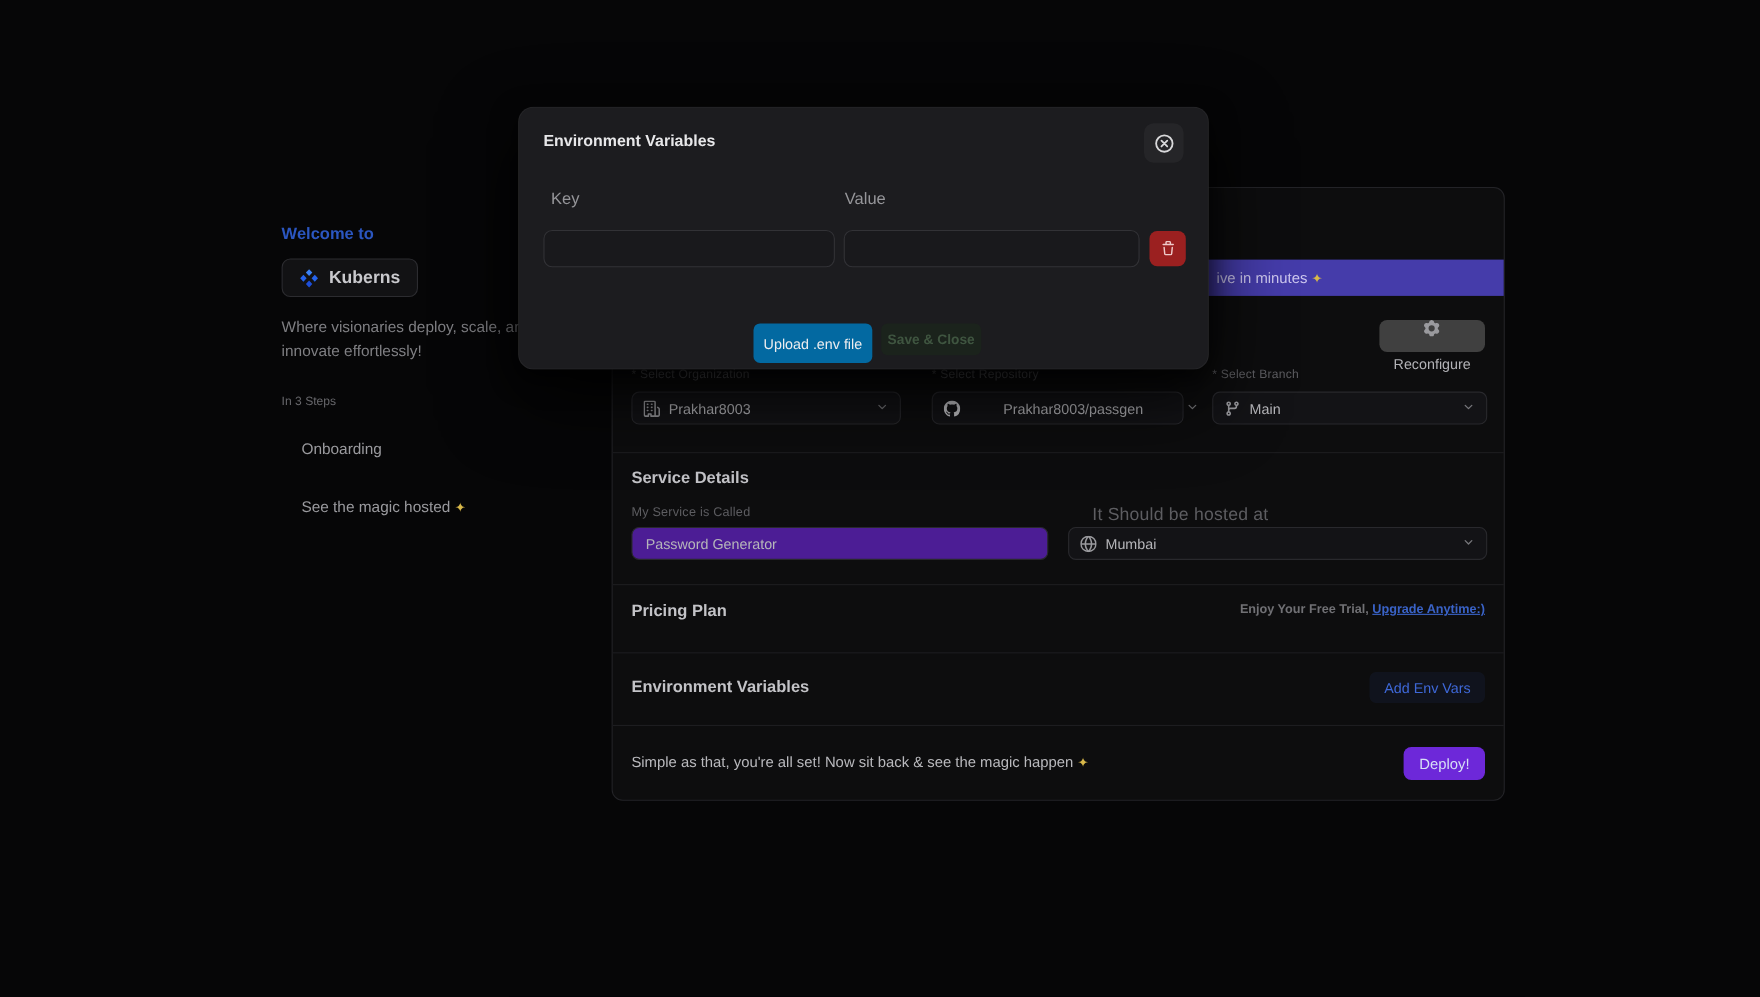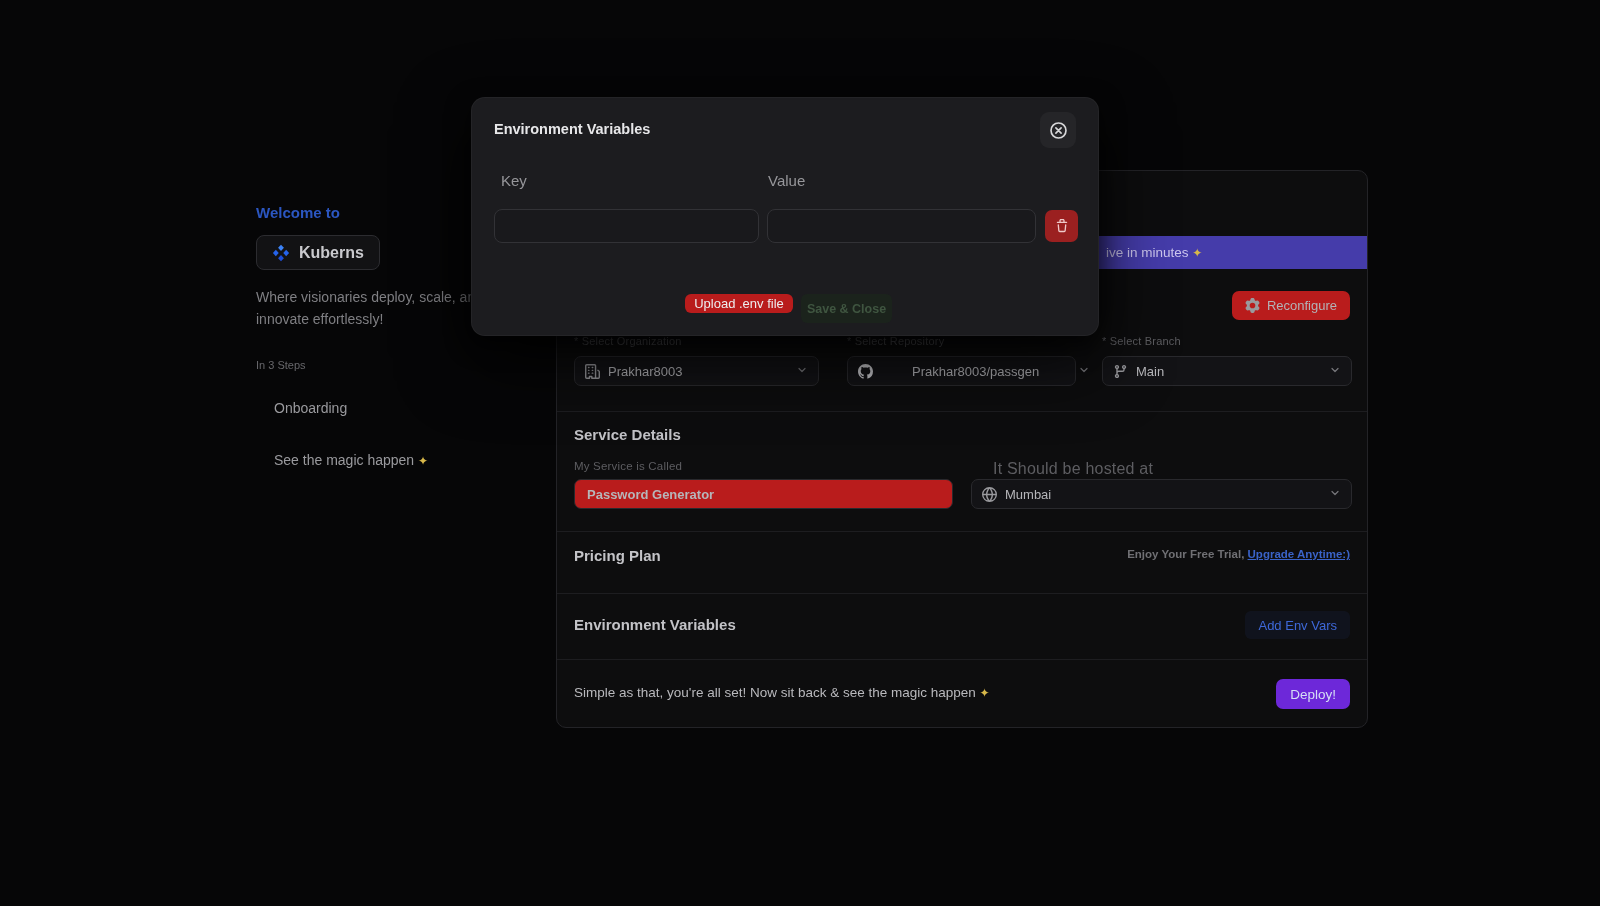--- a/index.html
+++ b/index.html
@@ -29,38 +29,39 @@
     position:absolute; left:556px; top:170px; width:812px; height:558px;
     background:#0d0d0e; border:1px solid #232327; border-radius:10px;
   }
   .banner { position:absolute; left:0; right:0; top:65px; height:33px; background:#453caa; }
   .banner-text {
     position:absolute; left:549px; top:0; line-height:33px;
     font-size:13.5px; color:#cdc7ef;
   }
   .reconfigure {
     position:absolute; top:120px; right:17px; height:29px; padding:0 13px;
-    display:flex; align-items:center; gap:7px; background:#b91c1c;
+    display:flex; align-items:center; gap:17px; background:#404040;
     border:none; border-radius:7px; color:#b3b3b7; font-size:13px; cursor:pointer;
     font-family:inherit;
+    flex-direction:column;
   }
   .divider { position:absolute; left:0; right:0; border-top:1px solid #1d1d20; }
   .field-label { position:absolute; font-size:11px; color:#5d5d61; letter-spacing:.2px; }
   .selectbox {
     position:absolute; height:30px; display:flex; align-items:center; gap:8px;
     padding:0 10px; background:#131316; border:1px solid #29292d; border-radius:7px;
     color:#b6b6ba; font-size:13px; cursor:pointer;
   }
   .selectbox .chev { margin-left:auto; color:#77777b; }
   .icon16 { width:15px; height:15px; flex:none; display:inline-block; color:#9a9a9e; }
   .section-h { position:absolute; font-size:15px; font-weight:700; color:#c3c3c7; }
   .text-input {
-    position:absolute; height:30px; background:#b91c1c; border:1px solid #29292d;
+    position:absolute; height:30px; background:#4c1d95; border:1px solid #29292d;
     border-radius:7px; color:#b6b6ba; font-size:13px; padding:0 12px;
-    font-family:inherit; outline:none;font-weight:bold;
+    font-family:inherit; outline:none;
   }
   .planbox {
     position:absolute; left:269px; top:369px; width:274px; height:30px;
     display:flex; align-items:center; justify-content:space-between; padding:0 22px;
     background:#151518; border:1px solid #28282c; border-radius:7px; cursor:pointer;
   }
   .plan-name { color:#3fa75c; font-weight:700; font-size:13px; }
   .plan-num { color:#c9c9cd; font-weight:600; font-size:13px; }
   .plan-unit { color:#66666a; font-size:10px; margin-left:4px; }
   .trial { position:absolute; right:17px; top:377px; font-size:11.5px; font-weight:600; color:#707074; }
@@ -98,22 +99,22 @@
     position:absolute; left:573px; top:112px; width:33px; height:32px;
     background:#9b2020; border:none; border-radius:7px; cursor:pointer;
     display:flex; align-items:center; justify-content:center; color:#efc9c9;
   }
   .add-new {
     position:absolute; left:22px; top:157px; width:584px; height:28px;
     background:#232326; border:none; border-radius:6px; color:#e3e3e5;
     font-size:13.5px; cursor:pointer; font-family:inherit;
   }
   .upload-btn {
-    position:absolute; left:213px; top:196px; width:108px; height:19px;
-    background:#b91c1c; border:none; border-radius:6px; color:#ededef;
+    position:absolute; left:213px; top:196px; width:108px; height:36px;
+    background:#0369a1; border:none; border-radius:6px; color:#ededef;
     font-size:13px; font-weight:500; cursor:pointer; font-family:inherit;
   }
   .save-btn {
     position:absolute; left:329px; top:196px; width:91px; height:29px;
     background:#1b231c; border:none; border-radius:6px; color:#3f5540;
     font-size:12.5px; font-weight:600; cursor:default; font-family:inherit;
   }
 </style>
 </head>
 <body>
@@ -133,21 +134,21 @@
       </span>
       <span>Kuberns</span>
     </div>
     <div class="tagline">Where visionaries deploy, scale, and innovate effortlessly!</div>
     <div class="steps-label">In 3 Steps</div>
     <div class="steps">
       <div class="step">
         <span>Onboarding</span>
       </div>
       <div class="step">
-        <span>See the magic happen</span>
+        <span>See the magic hosted</span>
         <span class="sparkle">✦</span>
       </div>
     </div>
   </div>
 
   <div class="panel">
 
     <div class="banner">
       <span class="banner-text">
         <span>ive in minutes</span>

